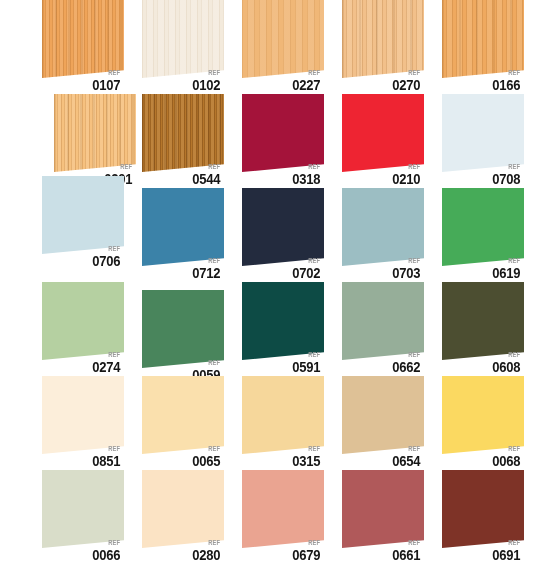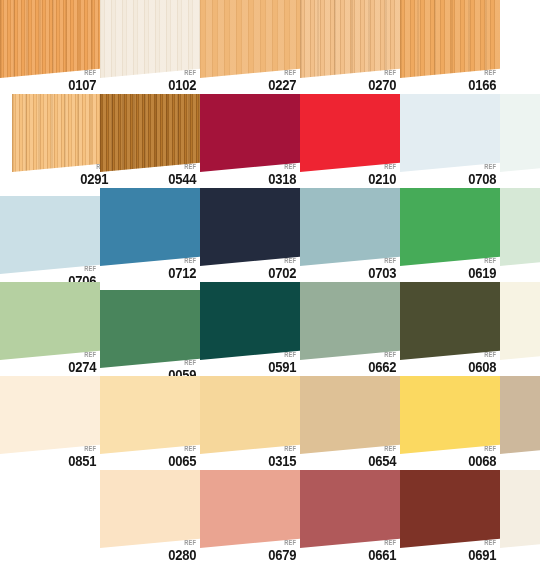--- a/index.html
+++ b/index.html
@@ -10,23 +10,24 @@
     font-family:"Liberation Sans", sans-serif;
     overflow:hidden;
   }
   #swatch-grid {
     position:relative;
     width:540px; height:584px;
     background:#ffffff;
   }
   .swatch-cell {
     position:absolute;
-    width:100px;
+    width:82px;
     height:94px;
     overflow:hidden;
+    margin-left:42px;
   }
   .swatch-shape {
     position:absolute;
     left:0; top:0;
     width:100px;
     height:78px;
     
     clip-path: polygon(0 0, 100% 0, 100% 88%, 0 100%);
   }
 
@@ -206,21 +207,21 @@
       <div class="swatch-label">
         <span class="ref-tag">REF</span>
         <span class="ref-num">0708</span>
       </div>
     </div>
     <div class="swatch-cell" style="left: 500px; top: 94px;">
       <div class="swatch-shape" style="background: rgb(237, 244, 241);">
         <div class="grain none"></div>
       </div>
     </div>
-    <div class="swatch-cell" style="left: 0px; top: 196px;">
+    <div class="swatch-cell" style="left: 0px; top: 176px;">
       <div class="swatch-shape" style="background: rgb(202, 223, 230);">
         <div class="grain none"></div>
       </div>
       <div class="swatch-label">
         <span class="ref-tag">REF</span>
         <span class="ref-num">0706</span>
       </div>
     </div>
     <div class="swatch-cell" style="left: 100px; top: 188px;">
       <div class="swatch-shape" style="background: rgb(59, 130, 168);">
@@ -354,20 +355,29 @@
         <div class="grain none"></div>
       </div>
       <div class="swatch-label">
         <span class="ref-tag">REF</span>
         <span class="ref-num">0068</span>
       </div>
     </div>
     <div class="swatch-cell" style="left: 500px; top: 376px;">
       <div class="swatch-shape" style="background: rgb(205, 184, 156);">
         <div class="grain none"></div>
+      </div>
+    </div>
+    <div class="swatch-cell" style="left: 0px; top: 470px;">
+      <div class="swatch-shape" style="background: rgb(217, 221, 201);">
+        <div class="grain none"></div>
+      </div>
+      <div class="swatch-label">
+        <span class="ref-tag">REF</span>
+        <span class="ref-num">0066</span>
       </div>
     </div>
     <div class="swatch-cell" style="left: 100px; top: 470px; padding-left: 19px;">
       <div class="swatch-shape" style="background: rgb(251, 227, 196);">
         <div class="grain none"></div>
       </div>
       <div class="swatch-label">
         <span class="ref-tag">REF</span>
         <span class="ref-num">0280</span>
       </div>

